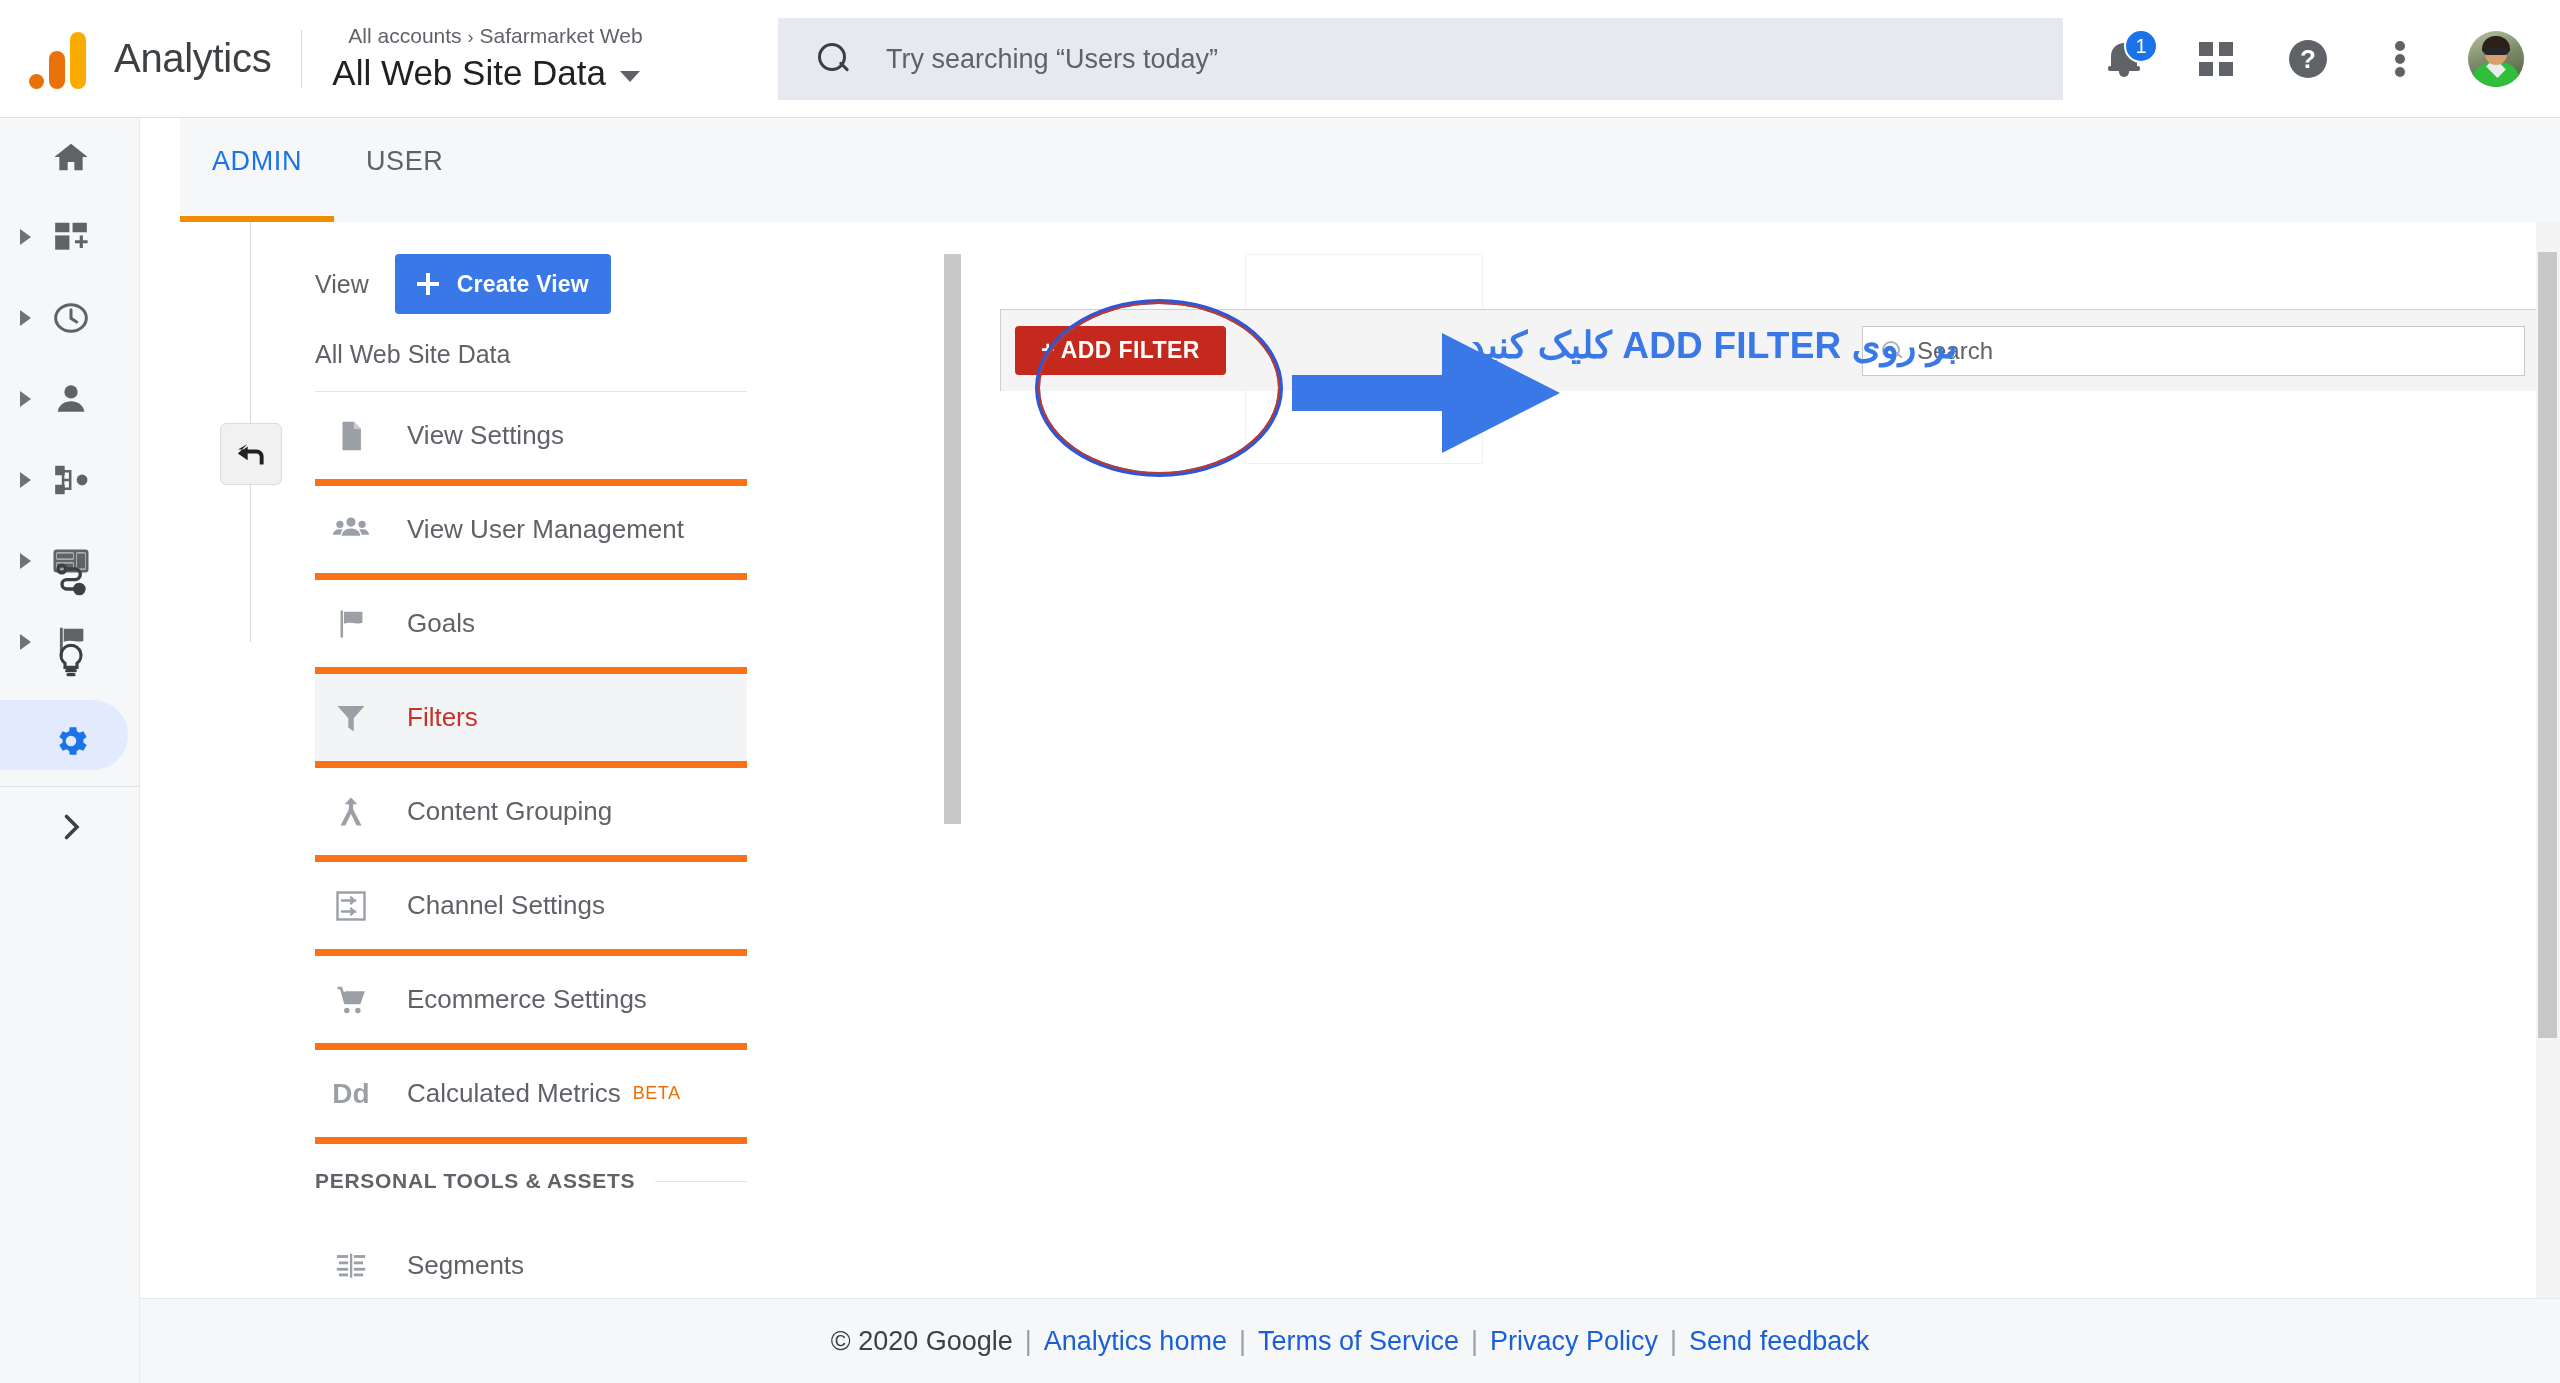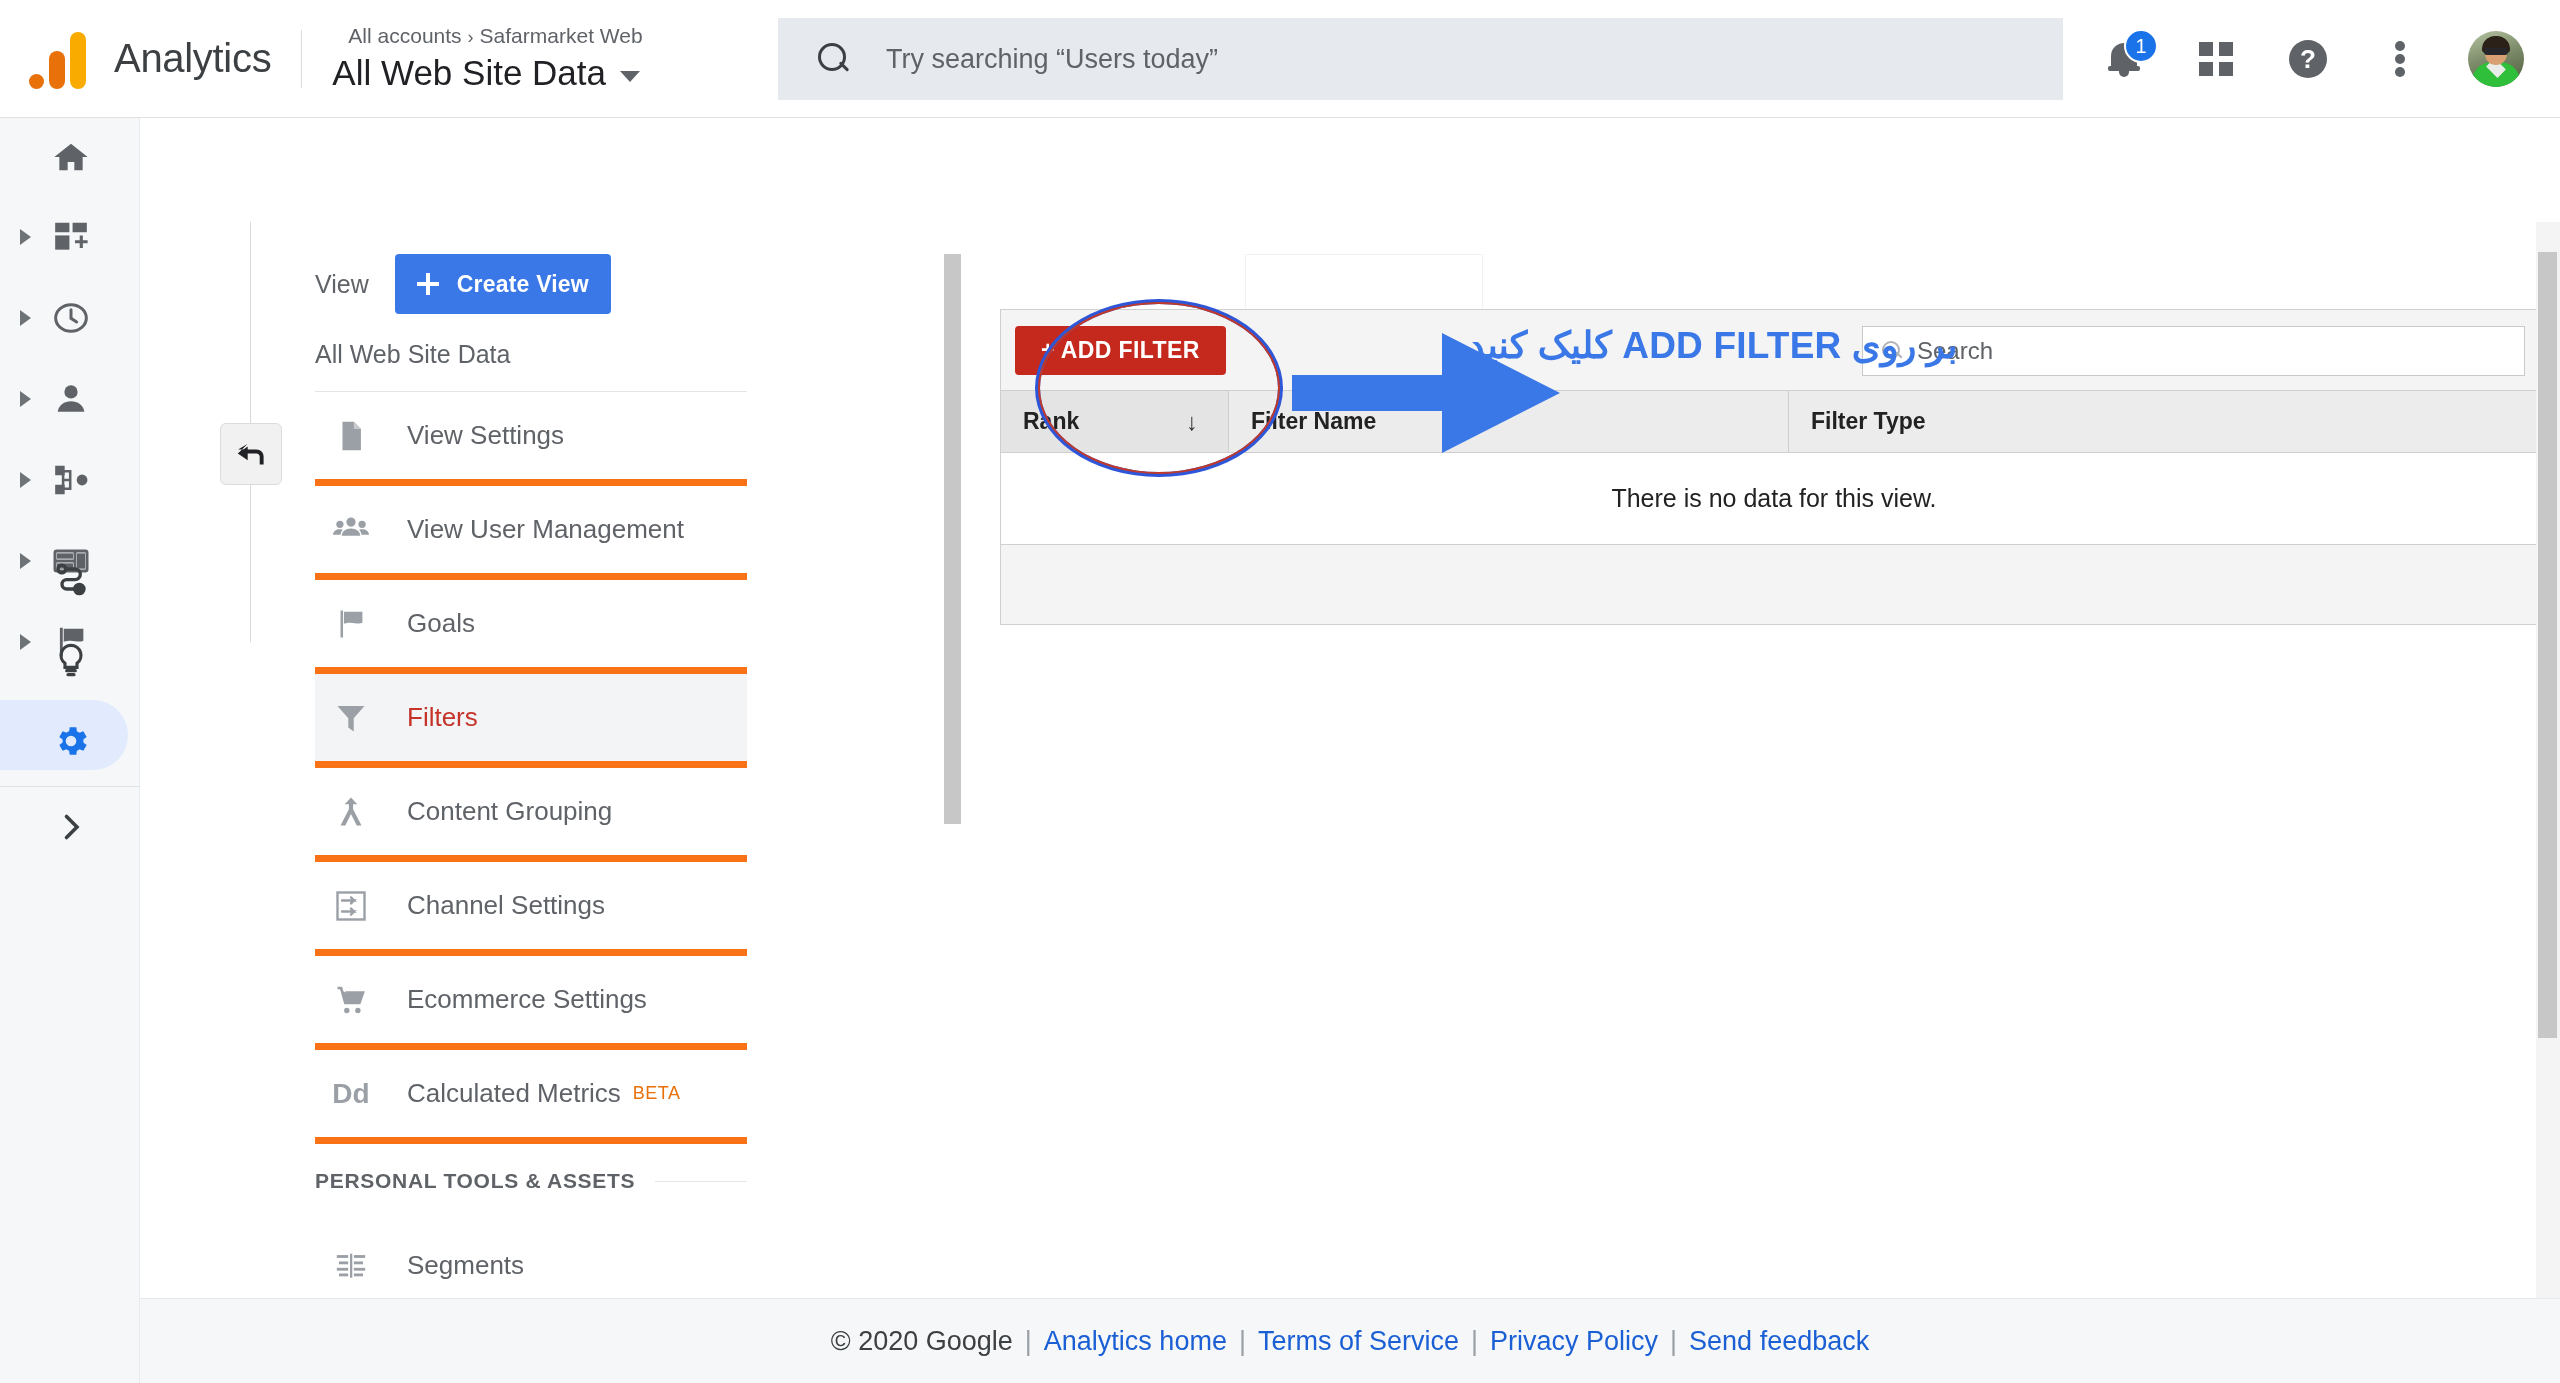--- a/index.html
+++ b/index.html
@@ -449,20 +449,28 @@
 
     <div class="rail-item" style="position:absolute; top:668px">
       <span class="rail-ico">
         <svg class="ic" width="36" height="36" viewBox="0 0 24 24" fill="none" stroke="#3c4043" stroke-width="2.4" stroke-linecap="round">
           <path d="M9 5l7 7-7 7"></path>
         </svg>
       </span>
     </div>
   </div>
 
+  <div class="tabs">
+    <div class="tab active">
+      <span>ADMIN</span>
+    </div>
+    <div class="tab idle">
+      <span>USER</span>
+    </div>
+  </div>
 
   <div class="panel">
 
     <div class="menucol">
 
       <div class="view-head">
         <span class="view-label">View</span>
         <div class="btn-create">
           <span class="plus"></span>
           <span>Create View</span>
@@ -587,40 +595,20 @@
       <div class="toolbar">
         <div class="btn-addfilter">
           <span>+ ADD FILTER</span>
         </div>
         <div class="tb-search">
           <span class="q2"></span>
           <span>Search</span>
         </div>
       </div>
 
-      <table class="ftable">
-        <thead>
-          <tr>
-            <th class="rank-h">
-              <span>Rank</span>
-              <span class="sortdn">↓</span>
-            </th>
-            <th class="name-h">Filter Name</th>
-            <th>Filter Type</th>
-          </tr>
-        </thead>
-        <tbody>
-          <tr>
-            <td class="nodata" colspan="3">There is no data for this view.</td>
-          </tr>
-          <tr>
-            <td class="footrow" colspan="3"></td>
-          </tr>
-        </tbody>
-      </table>
 
       <div class="anno-circle"></div>
       <svg class="anno-arrow" width="272" height="136" viewBox="0 0 272 136">
         <path d="M0 50 H150 V8 L268 68 L150 128 V86 H0 Z" fill="#3b78e7"></path>
       </svg>
       <div class="anno-text">بر روی ADD FILTER کلیک کنید</div>
     </div>
 
     <div class="rs-track" style="top:0"></div>
     <div class="rs-thumb" style="top:30px"></div>

